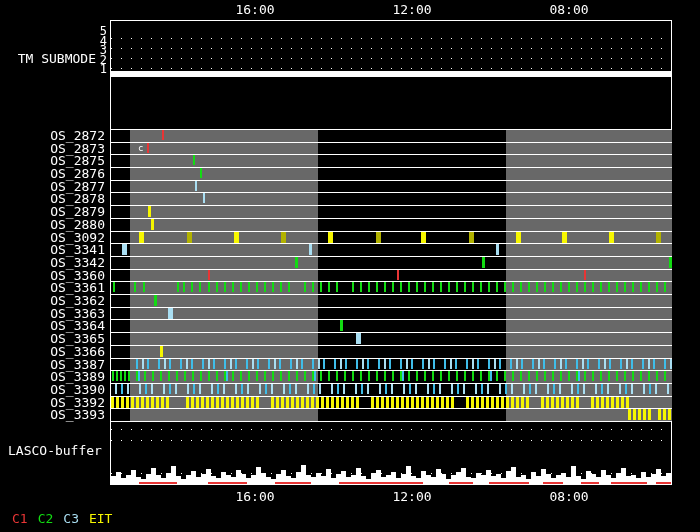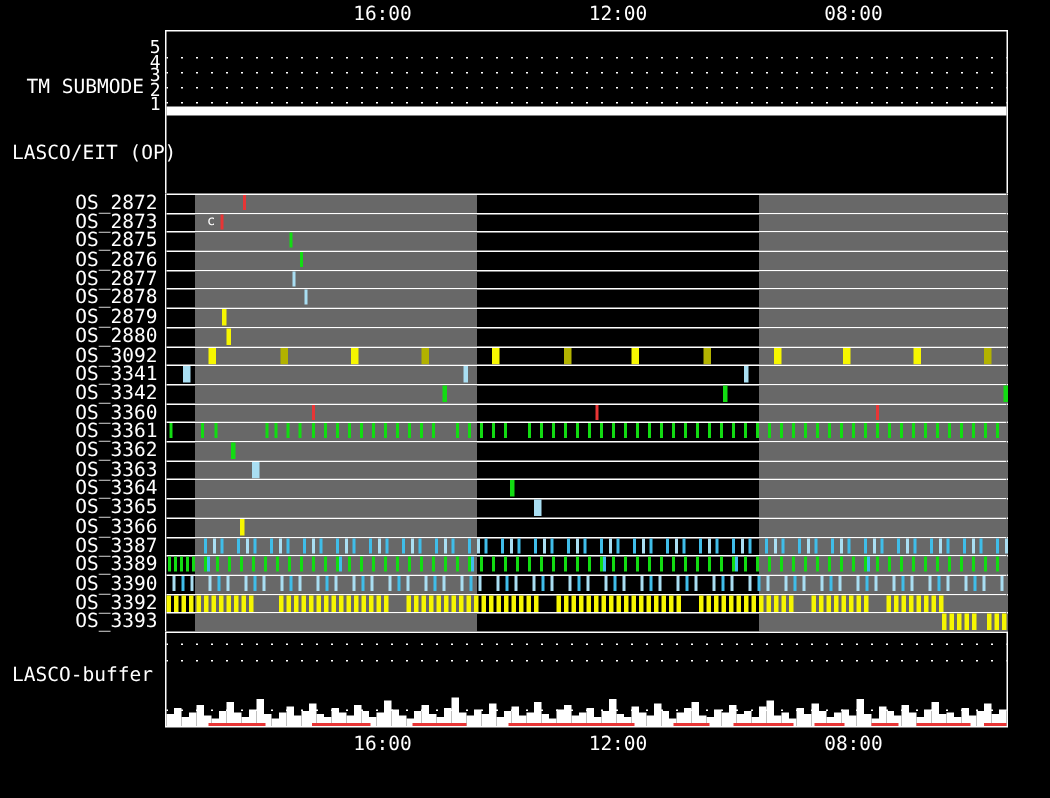--- a/index.html
+++ b/index.html
@@ -73,21 +73,20 @@
     </div>
   <div id="tm-panel">
     <div id="tm-bar"></div>
   <div class="dotline" style="top: 17px;"></div>
       <div class="dotline" style="top: 27px;"></div>
       <div class="dotline" style="top: 37px;"></div>
       <div class="dotline" style="top: 47px;"></div>
     </div>
 
   <div id="eit-connector"></div>
-  <div class="side-label" id="lbl-eit" style="left:8px;top:95px;">LASCO/EIT (OP)</div>
 
   <div id="row-labels">
       <div class="row-label" style="top: 0px;">OS_2872</div>
       <div class="row-label" style="top: 12.695px;">OS_2873</div>
       <div class="row-label" style="top: 25.39px;">OS_2875</div>
       <div class="row-label" style="top: 38.085px;">OS_2876</div>
       <div class="row-label" style="top: 50.78px;">OS_2877</div>
       <div class="row-label" style="top: 63.475px;">OS_2878</div>
       <div class="row-label" style="top: 76.17px;">OS_2879</div>
       <div class="row-label" style="top: 88.865px;">OS_2880</div>
@@ -748,14 +747,20 @@
       <div class="abs" style="left: 470px; width: 18px; bottom: 0px; height: 2px; background: rgb(232, 53, 53);"></div>
       <div class="abs" style="left: 500px; width: 36px; bottom: 0px; height: 2px; background: rgb(232, 53, 53);"></div>
       <div class="abs" style="left: 545px; width: 15px; bottom: 0px; height: 2px; background: rgb(232, 53, 53);"></div>
     </div>
 
   <div id="bottom-time-labels">
       <div class="tlabel" style="left: 255px; top: 0px;">16:00</div>
       <div class="tlabel" style="left: 412px; top: 0px;">12:00</div>
       <div class="tlabel" style="left: 569px; top: 0px;">08:00</div>
     </div>
+  <div id="legend">
+      <span style="color: rgb(232, 53, 53);">C1</span>
+      <span style="color: rgb(18, 220, 18);">C2</span>
+      <span style="color: rgb(169, 222, 242);">C3</span>
+      <span style="color: rgb(246, 246, 0);">EIT</span>
+    </div>
 
 </div>
 
 </body></html>

